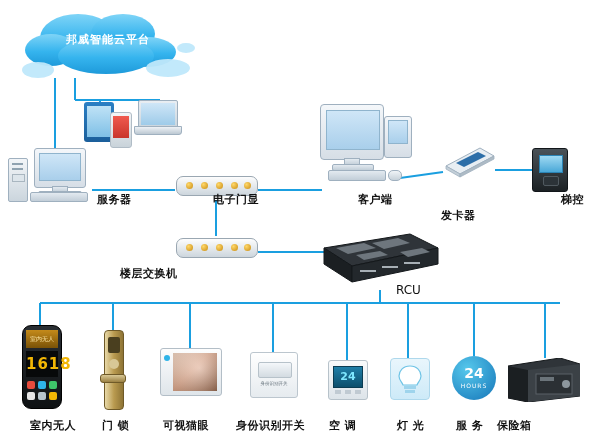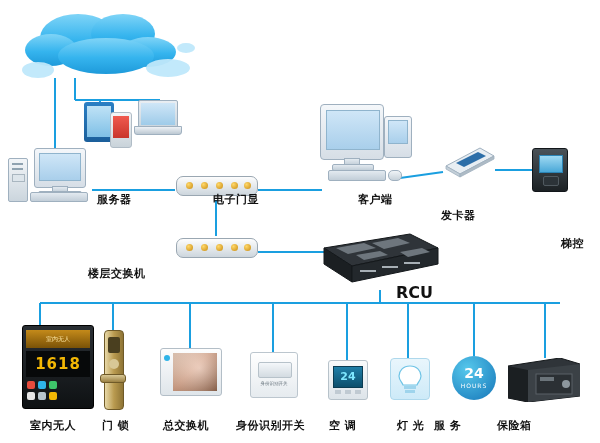--- a/index.html
+++ b/index.html
@@ -18,22 +18,22 @@
   .lbl {
     position: absolute;
     font-size: 11px;
     font-weight: bold;
     color: #111111;
     white-space: nowrap;
     letter-spacing: 0.5px;
   }
   .lbl-en {
     position: absolute;
-    font-size: 16px;
-    font-weight: bold;
+    font-size: 12px;
+    font-weight: normal;
     color: #111111;
     white-space: nowrap;
     font-family: "DejaVu Sans", "Liberation Sans", sans-serif;
   }
   .node { position: absolute; }
 
   
   .cloud-wrap { left: 18px; top: 8px; width: 178px; height: 74px; }
   .cloud-text {
     position: absolute;
@@ -137,20 +137,21 @@
         <ellipse cx="33" cy="42" rx="26" ry="16"></ellipse>
         <ellipse cx="130" cy="44" rx="28" ry="15"></ellipse>
         <ellipse cx="88" cy="48" rx="48" ry="18"></ellipse>
       </g>
       <g fill="#bfe8fb" opacity="0.95">
         <ellipse cx="20" cy="62" rx="16" ry="8"></ellipse>
         <ellipse cx="150" cy="60" rx="22" ry="9"></ellipse>
         <ellipse cx="168" cy="40" rx="9" ry="5"></ellipse>
       </g>
     </svg>
+    <div class="cloud-text">邦威智能云平台</div>
   </div>
 
   <div class="node" style="left:84px; top:100px; width:100px; height:52px;">
 
     <div style="position:absolute; left:0; top:2px; width:30px; height:40px; background:linear-gradient(#2b7fc4,#1b5f9b); border-radius:3px;">
       <div style="position:absolute; left:3px; top:4px; right:3px; bottom:5px; background:linear-gradient(#bfe2f6,#7fc0e6);"></div>
     </div>
 
     <div style="position:absolute; left:26px; top:12px; width:20px; height:34px; background:linear-gradient(#f3f5f7,#c9d3da); border:1px solid #b0bcc6; border-radius:3px;">
       <div style="position:absolute; left:2px; top:3px; right:2px; height:22px; background:linear-gradient(#f05a4f,#c9352b);"></div>
@@ -219,32 +220,32 @@
     </svg>
   </div>
   <div class="lbl" style="left:441px; top:208px;">发卡器</div>
 
   <div class="node" style="left:532px; top:148px; width:34px; height:42px;">
     <div style="position:absolute; left:0; top:0; width:34px; height:42px; background:linear-gradient(#4a5258,#1c2124); border:1px solid #12161a; border-radius:3px;">
       <div style="position:absolute; left:6px; top:6px; width:22px; height:16px; background:linear-gradient(#9fd9f2,#4aa8d8); border:1px solid #2b84b5;"></div>
       <div style="position:absolute; left:10px; top:27px; width:14px; height:8px; background:#2c3338; border:1px solid #50595f; border-radius:2px;"></div>
     </div>
   </div>
-  <div class="lbl" style="left:561px; top:192px;margin-top:44px;">梯控</div>
+  <div class="lbl" style="left:561px; top:192px;">梯控</div>
 
   <div class="node" style="left:176px; top:238px; width:82px; height:20px;">
     <div class="switch-body" style="left:0; top:0; width:80px; height:18px;">
       <div class="switch-dot" style="left:9px;"></div>
       <div class="switch-dot" style="left:24px;"></div>
       <div class="switch-dot" style="left:39px;"></div>
       <div class="switch-dot" style="left:54px;"></div>
       <div class="switch-dot" style="left:67px;"></div>
     </div>
   </div>
-  <div class="lbl" style="left:88px; top:266px;">楼层交换机</div>
+  <div class="lbl" style="left:120px; top:266px;">楼层交换机</div>
 
   <div class="node" style="left:322px; top:232px; width:118px; height:58px;">
     <svg width="118" height="58" viewBox="0 0 118 58">
       <polygon points="2,16 88,2 116,16 30,34" fill="#2f3439" stroke="#14181b" stroke-width="1"></polygon>
       <polygon points="2,16 30,34 30,50 2,32" fill="#1b1f22" stroke="#14181b" stroke-width="1"></polygon>
       <polygon points="30,34 116,16 116,32 30,50" fill="#23282c" stroke="#14181b" stroke-width="1"></polygon>
       <g fill="#6e767d">
         <polygon points="14,16 42,11 54,16 26,22"></polygon>
         <polygon points="50,11 76,6 88,11 62,17"></polygon>
         <polygon points="78,20 100,16 108,20 86,25"></polygon>
@@ -253,21 +254,21 @@
       <g fill="#bfc7cd" opacity="0.85">
         <rect x="38" y="38" width="16" height="2"></rect>
         <rect x="60" y="34" width="16" height="2"></rect>
         <rect x="82" y="30" width="16" height="2"></rect>
       </g>
     </svg>
   </div>
   <div class="lbl-en" style="left:396px; top:283px;">RCU</div>
 
   <div class="node" style="left:22px; top:325px; width:38px; height:82px;">
-    <div style="position:absolute; left:0; top:0; width:38px; height:82px; background:linear-gradient(#2a2f34,#0e1113); border:1px solid #000; border-radius:3px;padding-left:32px;">
+    <div style="position:absolute; left:0; top:0; width:38px; height:82px; background:linear-gradient(#2a2f34,#0e1113); border:1px solid #000; border-radius:9px;">
       <div style="position:absolute; left:3px; top:4px; right:3px; height:18px; background:linear-gradient(#c48a1a,#7a5207);"></div>
       <div style="position:absolute; left:3px; top:4px; right:3px; height:18px; font-size:6px; color:#ffe9a8; text-align:center; line-height:18px;">室内无人</div>
       <div style="position:absolute; left:3px; top:25px; right:3px; height:26px; background:#07090a; color:#f2b705; font-size:15px; font-weight:bold; text-align:center; line-height:26px; letter-spacing:1px;">1618</div>
       <div style="position:absolute; left:4px; top:55px; width:8px; height:8px; background:#e64b3c; border-radius:2px;"></div>
       <div style="position:absolute; left:15px; top:55px; width:8px; height:8px; background:#2fb4e8; border-radius:2px;"></div>
       <div style="position:absolute; left:26px; top:55px; width:8px; height:8px; background:#3ec46a; border-radius:2px;"></div>
       <div style="position:absolute; left:4px; top:66px; width:8px; height:8px; background:#e6e6e6; border-radius:2px;"></div>
       <div style="position:absolute; left:15px; top:66px; width:8px; height:8px; background:#b7c4cc; border-radius:2px;"></div>
       <div style="position:absolute; left:26px; top:66px; width:8px; height:8px; background:#f2b705; border-radius:2px;"></div>
     </div>
@@ -283,21 +284,21 @@
   </div>
   <div class="lbl" style="left:102px; top:418px;">门 锁</div>
 
   <div class="node" style="left:160px; top:348px; width:60px; height:46px;">
     <div style="position:absolute; left:0; top:0; width:60px; height:46px; background:linear-gradient(#fdfdfd,#dfe5ea); border:1px solid #b3bec7; border-radius:3px;">
       <div style="position:absolute; left:12px; top:4px; right:4px; bottom:4px; background:linear-gradient(135deg,#f6d7c2,#e0a98c 45%,#8a5a3f);"></div>
       <div style="position:absolute; left:12px; top:4px; right:4px; bottom:4px; background:radial-gradient(circle at 60% 40%, rgba(255,255,255,0.45), rgba(0,0,0,0.15));"></div>
       <div style="position:absolute; left:3px; top:6px; width:6px; height:6px; border-radius:50%; background:#2fb4e8;"></div>
     </div>
   </div>
-  <div class="lbl" style="left:163px; top:418px;">总交换机</div>
+  <div class="lbl" style="left:163px; top:418px;">可视猫眼</div>
 
   <div class="node" style="left:250px; top:352px; width:46px; height:44px;">
     <div style="position:absolute; left:0; top:0; width:46px; height:44px; background:linear-gradient(#ffffff,#e6ebef); border:1px solid #bcc6ce; border-radius:3px;">
       <div style="position:absolute; left:7px; top:9px; width:32px; height:14px; background:linear-gradient(#f4f7fa,#d3dbe1); border:1px solid #b7c2ca; border-radius:2px;"></div>
       <div style="position:absolute; left:7px; top:27px; width:32px; height:8px; font-size:4.5px; color:#5d6a74; text-align:center; line-height:8px;">身份识别开关</div>
     </div>
   </div>
   <div class="lbl" style="left:236px; top:418px;">身份识别开关</div>
 
   <div class="node" style="left:328px; top:360px; width:38px; height:38px;">
@@ -322,21 +323,21 @@
     </div>
   </div>
   <div class="lbl" style="left:397px; top:418px;">灯 光</div>
 
   <div class="node" style="left:452px; top:356px; width:44px; height:44px;">
     <div style="position:absolute; left:0; top:0; width:44px; height:44px; border-radius:50%; background:radial-gradient(circle at 35% 30%, #56c8ec, #1575b8);">
       <div style="position:absolute; left:0; right:0; top:9px; color:#ffffff; font-size:14px; font-weight:bold; text-align:center;">24</div>
       <div style="position:absolute; left:0; right:0; top:26px; color:#ffffff; font-size:6px; letter-spacing:1px; text-align:center;">HOURS</div>
     </div>
   </div>
-  <div class="lbl" style="left:434px; top:418px;text-align:center;">服 务</div>
+  <div class="lbl" style="left:456px; top:418px;text-align:center;">服 务</div>
 
   <div class="node" style="left:508px; top:358px; width:72px; height:44px;">
     <svg width="72" height="44" viewBox="0 0 72 44">
       <polygon points="0,8 52,0 72,6 72,38 20,44 0,40" fill="#2f3439" stroke="#14181b" stroke-width="1"></polygon>
       <polygon points="0,8 20,12 20,44 0,40" fill="#1b1f22"></polygon>
       <polygon points="20,12 72,6 72,38 20,44" fill="#3b4146"></polygon>
       <rect x="28" y="16" width="36" height="20" fill="#2b3034" stroke="#5a6166" stroke-width="1"></rect>
       <circle cx="58" cy="26" r="4" fill="#8d979e"></circle>
       <rect x="32" y="19" width="14" height="4" fill="#6b747a"></rect>
     </svg>

